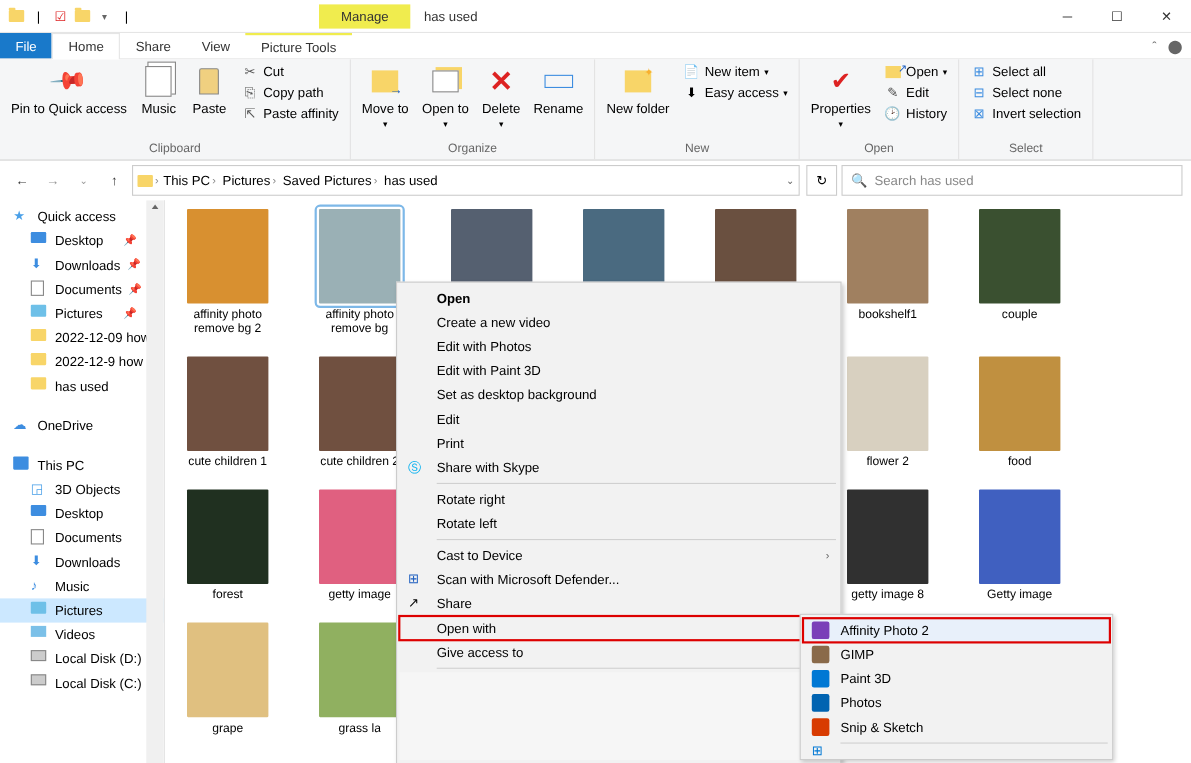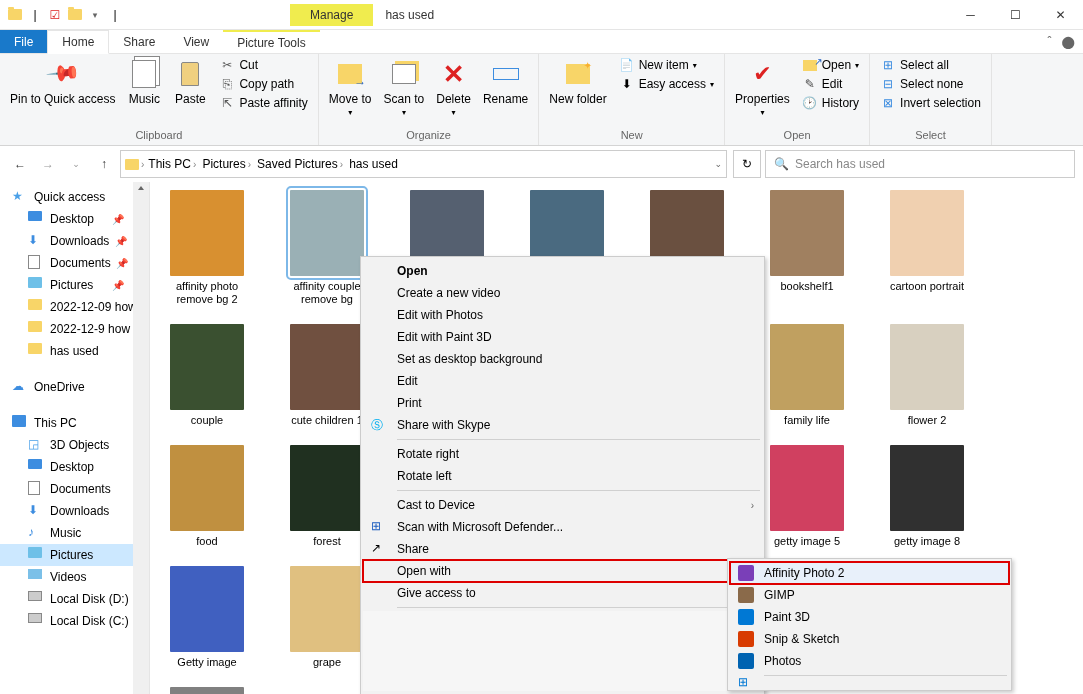--- a/index.html
+++ b/index.html
@@ -188,21 +188,21 @@
           <div class="ic">
             <div class="ri-move"></div>
           </div>
           <span>Move to</span>
           <span style="font-size:8px">▾</span>
         </div>
       <div class="rbtn-lg">
           <div class="ic">
             <div class="ri-copy2"></div>
           </div>
-          <span>Scan to</span>
+          <span>Open to</span>
           <span style="font-size:8px">▾</span>
         </div>
       <div class="rbtn-lg">
           <div class="ic ri-delete">✕</div>
           <span>Delete</span>
           <span style="font-size:8px">▾</span>
         </div>
       <div class="rbtn-lg">
           <div class="ic">
             <div class="ri-rename"></div>
@@ -430,41 +430,37 @@
       </div>
   </div>
 
   <div class="content" id="content">
       <div class="thumb">
         <div class="thumb-img" style="background: rgb(216, 144, 48);"></div>
         <div class="thumb-label">affinity photo remove bg 2</div>
       </div>
       <div class="thumb selected">
         <div class="thumb-img" style="background: rgb(154, 176, 181);"></div>
-        <div class="thumb-label">affinity couple remove bg</div>
+        <div class="thumb-label">affinity photo remove bg</div>
       </div>
       <div class="thumb">
         <div class="thumb-img" style="background: rgb(85, 96, 112);"></div>
         <div class="thumb-label"></div>
       </div>
       <div class="thumb">
         <div class="thumb-img" style="background: rgb(74, 106, 128);"></div>
         <div class="thumb-label"></div>
       </div>
       <div class="thumb">
         <div class="thumb-img" style="background: rgb(106, 80, 64);"></div>
         <div class="thumb-label"></div>
       </div>
       <div class="thumb">
         <div class="thumb-img" style="background: rgb(160, 128, 96);"></div>
         <div class="thumb-label">bookshelf1</div>
-      </div>
-      <div class="thumb">
-        <div class="thumb-img" style="background: rgb(240, 208, 176);"></div>
-        <div class="thumb-label">cartoon portrait</div>
       </div>
       <div class="thumb">
         <div class="thumb-img" style="background: rgb(58, 80, 48);"></div>
         <div class="thumb-label">couple</div>
       </div>
       <div class="thumb">
         <div class="thumb-img" style="background: rgb(112, 80, 64);"></div>
         <div class="thumb-label">cute children 1</div>
       </div>
       <div class="thumb">
@@ -615,24 +611,24 @@
     </div>
   <div class="ctx-item">
       <span class="ic submenu-icon" style="background:#8a6a4a"></span>
       <span>GIMP</span>
     </div>
   <div class="ctx-item">
       <span class="ic submenu-icon" style="background:#0078d4"></span>
       <span>Paint 3D</span>
     </div>
   <div class="ctx-item">
+      <span class="ic submenu-icon" style="background:#0063b1"></span>
+      <span>Photos</span>
+    </div>
+  <div class="ctx-item">
       <span class="ic submenu-icon" style="background:#d83b01"></span>
       <span>Snip &amp; Sketch</span>
     </div>
-  <div class="ctx-item">
-      <span class="ic submenu-icon" style="background:#0063b1"></span>
-      <span>Photos</span>
-    </div>
   <div class="ctx-sep"></div>
   <div class="ctx-item">
       <span class="ic" style="color:#0078d4">⊞</span>
     </div>
 </div>
 
 </body></html>

